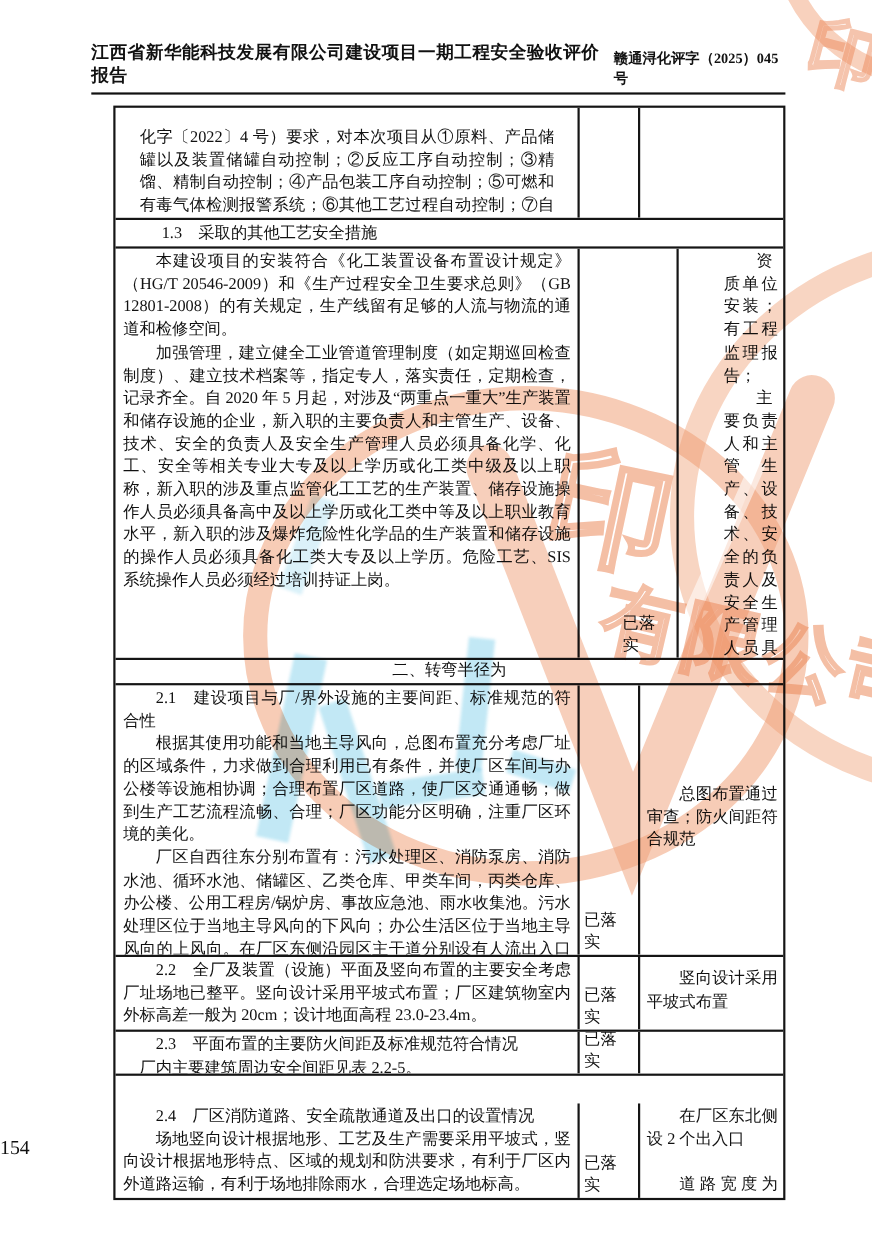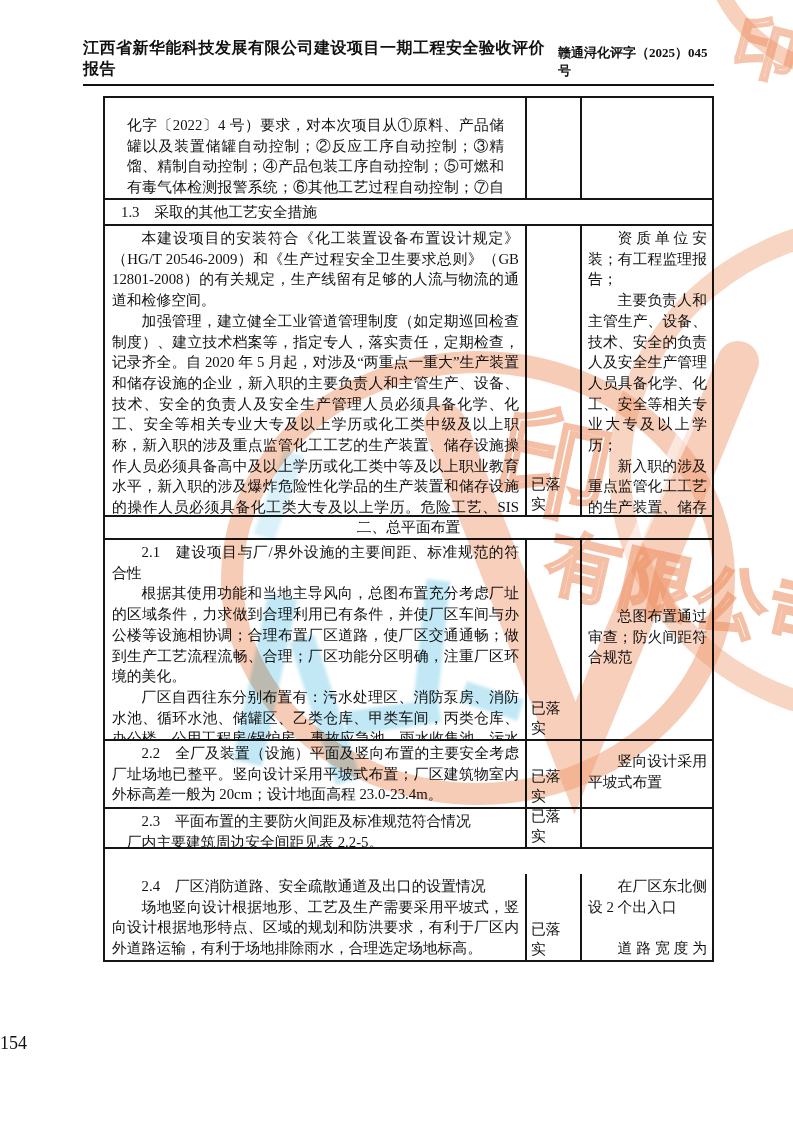--- a/index.html
+++ b/index.html
@@ -49,47 +49,47 @@
 
     <div class="row" style="height:102px;">
       <div class="c1">
         <p class="p0">化字〔2022〕4 号）要求，对本次项目从①原料、产品储罐以及装置储罐自动控制；②反应工序自动控制；③精馏、精制自动控制；④产品包装工序自动控制；⑤可燃和有毒气体检测报警系统；⑥其他工艺过程自动控制；⑦自动控制系统及控制室（含独立机柜间）七大方面进行全流程进行自动化控制。</p>
       </div>
       <div class="c2"></div>
       <div class="c3"></div>
     </div>
 
     <div class="row" style="height:26px;">
-      <div class="full" style="padding-left:16px;">
+      <div class="full" style="padding-left:42px;">
         <span>1.3　采取的其他工艺安全措施</span>
       </div>
     </div>
 
-    <div class="row" style="height:291px;">
+    <div class="row" style="height:374px;gap:35px;">
       <div class="c1">
         <p class="p">本建设项目的安装符合《化工装置设备布置设计规定》（HG/T 20546-2009）和《生产过程安全卫生要求总则》（GB 12801-2008）的有关规定，生产线留有足够的人流与物流的通道和检修空间。</p>
         <p class="p">加强管理，建立健全工业管道管理制度（如定期巡回检查制度）、建立技术档案等，指定专人，落实责任，定期检查，记录齐全。自 2020 年 5 月起，对涉及“两重点一重大”生产装置和储存设施的企业，新入职的主要负责人和主管生产、设备、技术、安全的负责人及安全生产管理人员必须具备化学、化工、安全等相关专业大专及以上学历或化工类中级及以上职称，新入职的涉及重点监管化工工艺的生产装置、储存设施操作人员必须具备高中及以上学历或化工类中等及以上职业教育水平，新入职的涉及爆炸危险性化学品的生产装置和储存设施的操作人员必须具备化工类大专及以上学历。危险工艺、SIS 系统操作人员必须经过培训持证上岗。</p>
       </div>
       <div class="c2">
         <span class="status">已落实</span>
       </div>
       <div class="c3">
         <p class="p">资质单位安装；有工程监理报告；</p>
         <p class="p">主要负责人和主管生产、设备、技术、安全的负责人及安全生产管理人员具备化学、化工、安全等相关专业大专及以上学历；</p>
         <p class="p">新入职的涉及重点监管化工工艺的生产装置、储存设施操作人员具备高中及以上学历</p>
       </div>
     </div>
 
     <div class="row" style="height:23px;">
       <div class="full" style="justify-content:center;">
-        <span>二、总平面布置</span>
+        <span>二、转弯半径为</span>
       </div>
     </div>
 
-    <div class="row" style="height:201px;">
+    <div class="row" style="height:247px;">
       <div class="c1">
         <p class="p">2.1　建设项目与厂/界外设施的主要间距、标准规范的符合性</p>
         <p class="p">根据其使用功能和当地主导风向，总图布置充分考虑厂址的区域条件，力求做到合理利用已有条件，并使厂区车间与办公楼等设施相协调；合理布置厂区道路，使厂区交通通畅；做到生产工艺流程流畅、合理；厂区功能分区明确，注重厂区环境的美化。</p>
         <p class="p">厂区自西往东分别布置有：污水处理区、消防泵房、消防水池、循环水池、储罐区、乙类仓库、甲类车间，丙类仓库、办公楼、公用工程房/锅炉房、事故应急池、雨水收集池。污水处理区位于当地主导风向的下风向；办公生活区位于当地主导风向的上风向。在厂区东侧沿园区主干道分别设有人流出入口和物流出入口；厂区道路布置合理，各车间道路通畅，车间通道与厂区干道相通，运输道路宽 6 米，道路转弯半径 9 米，能够满足消防通道要求。厂内设置环形道路和厂外道路相连，以利事故状态下人员疏散和抢救。</p>
       </div>
       <div class="c2">
         <span class="status">已落实</span>
       </div>
       <div class="c3 vcenter">
         <p class="p">总图布置通过审查；防火间距符合规范</p>

